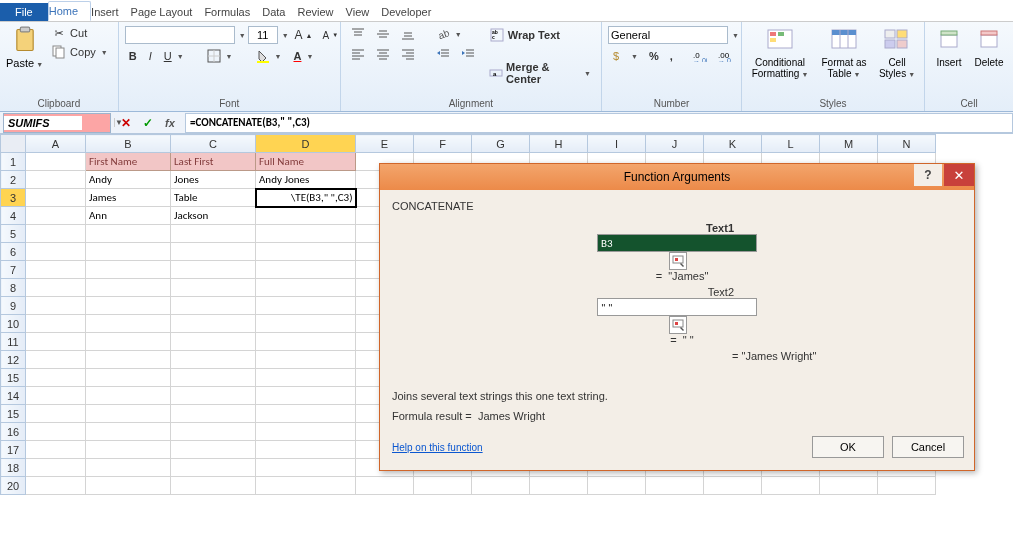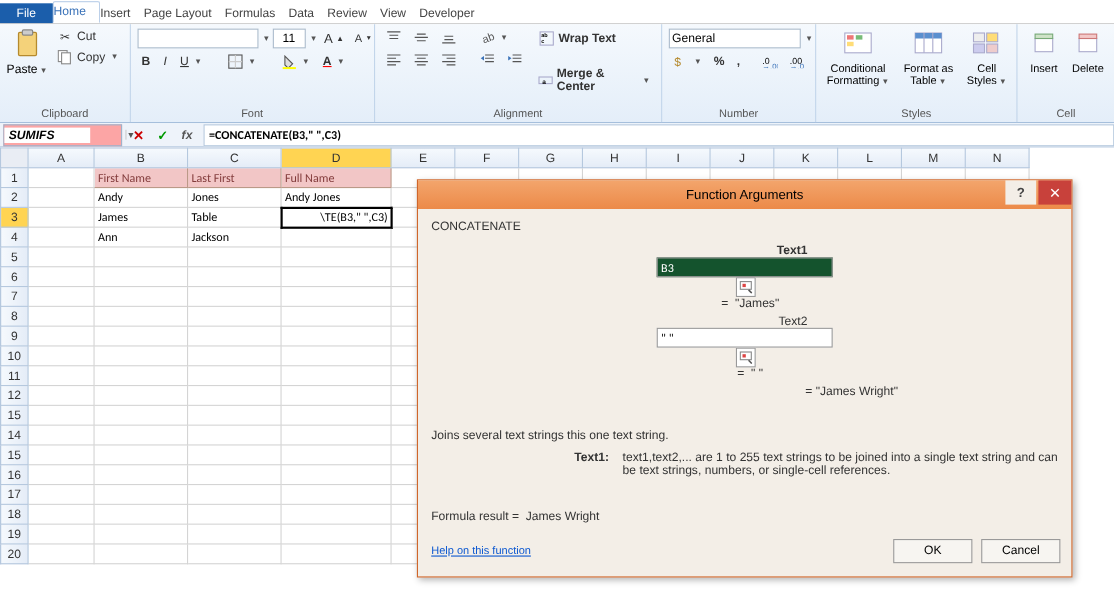--- a/index.html
+++ b/index.html
@@ -706,37 +706,20 @@
           <td class=""></td>
           <td class=""></td>
           <td class=""></td>
           <td class=""></td>
           <td class=""></td>
           <td class=""></td>
           <td class=""></td>
           <td class=""></td>
         </tr>
         <tr>
-          <th class="rowh">19</th>
-          <td class=""></td>
-          <td class=""></td>
-          <td class=""></td>
-          <td class=""></td>
-          <td class=""></td>
-          <td class=""></td>
-          <td class=""></td>
-          <td class=""></td>
-          <td class=""></td>
-          <td class=""></td>
-          <td class=""></td>
-          <td class=""></td>
-          <td class=""></td>
-          <td class=""></td>
-        </tr>
-        <tr>
           <th class="rowh">20</th>
           <td class=""></td>
           <td class=""></td>
           <td class=""></td>
           <td class=""></td>
           <td class=""></td>
           <td class=""></td>
           <td class=""></td>
           <td class=""></td>
           <td class=""></td>
@@ -779,24 +762,20 @@
               <rect x="1" y="1" width="10" height="7" fill="#fff" stroke="#888"></rect>
               <rect x="3" y="3" width="3" height="3" fill="#d44"></rect>
               <polygon points="9,8 12,11 11,12 8,9" fill="#555"></polygon>
             </svg>
           </div>
           <div class="arg-eval">=&nbsp;&nbsp;" "</div>
         </div>
       </div>
     <div class="dlg-result-eq">=   "James Wright"</div>
     <div class="dlg-desc">Joins several text strings this one text string.</div>
-    <div class="dlg-argdesc">
-      <div class="l">Text1:</div>
-      <div class="r">text1,text2,... are 1 to 255 text strings to be joined into a single text string and can be text strings, numbers, or single-cell references.</div>
-    </div>
     <div>
       <span>Formula result =</span>&nbsp;&nbsp;<span>James Wright</span>
     </div>
   </div>
   <div class="dlg-footer">
     <span class="dlg-link">Help on this function</span>
     <span class="dlg-spacer"></span>
     <button class="dlg-btn">OK</button>
     <button class="dlg-btn">Cancel</button>
   </div>

